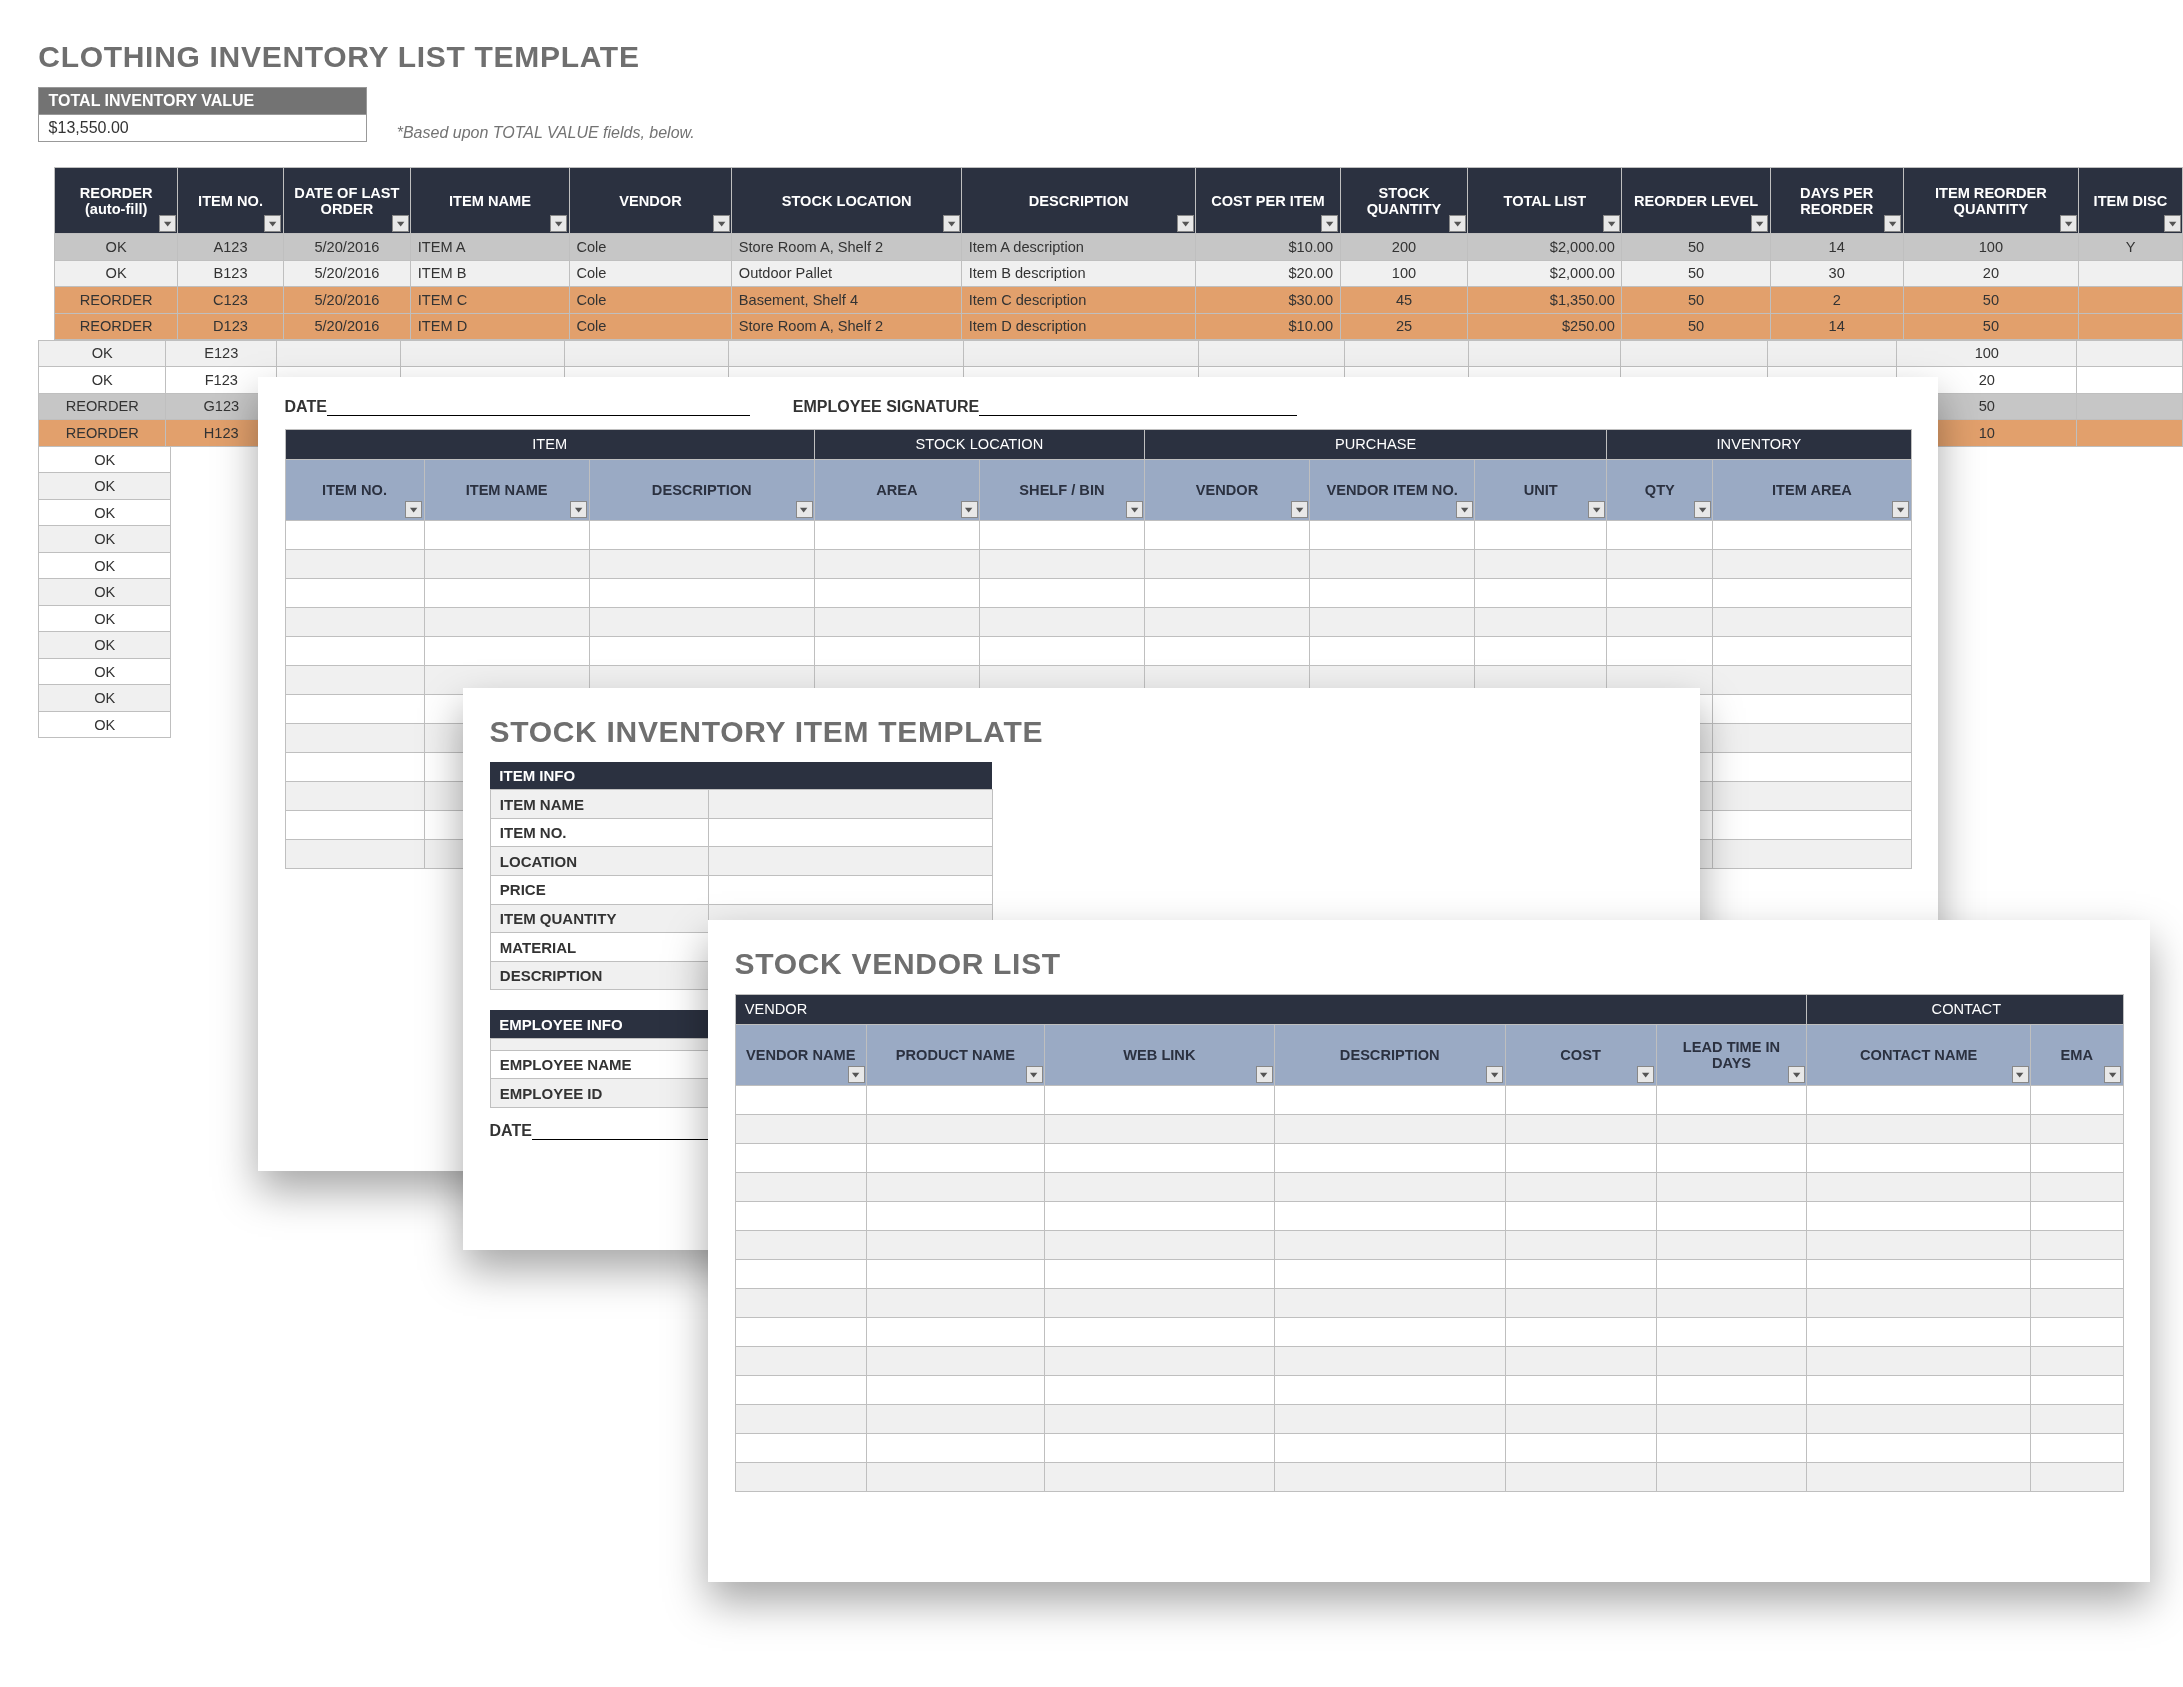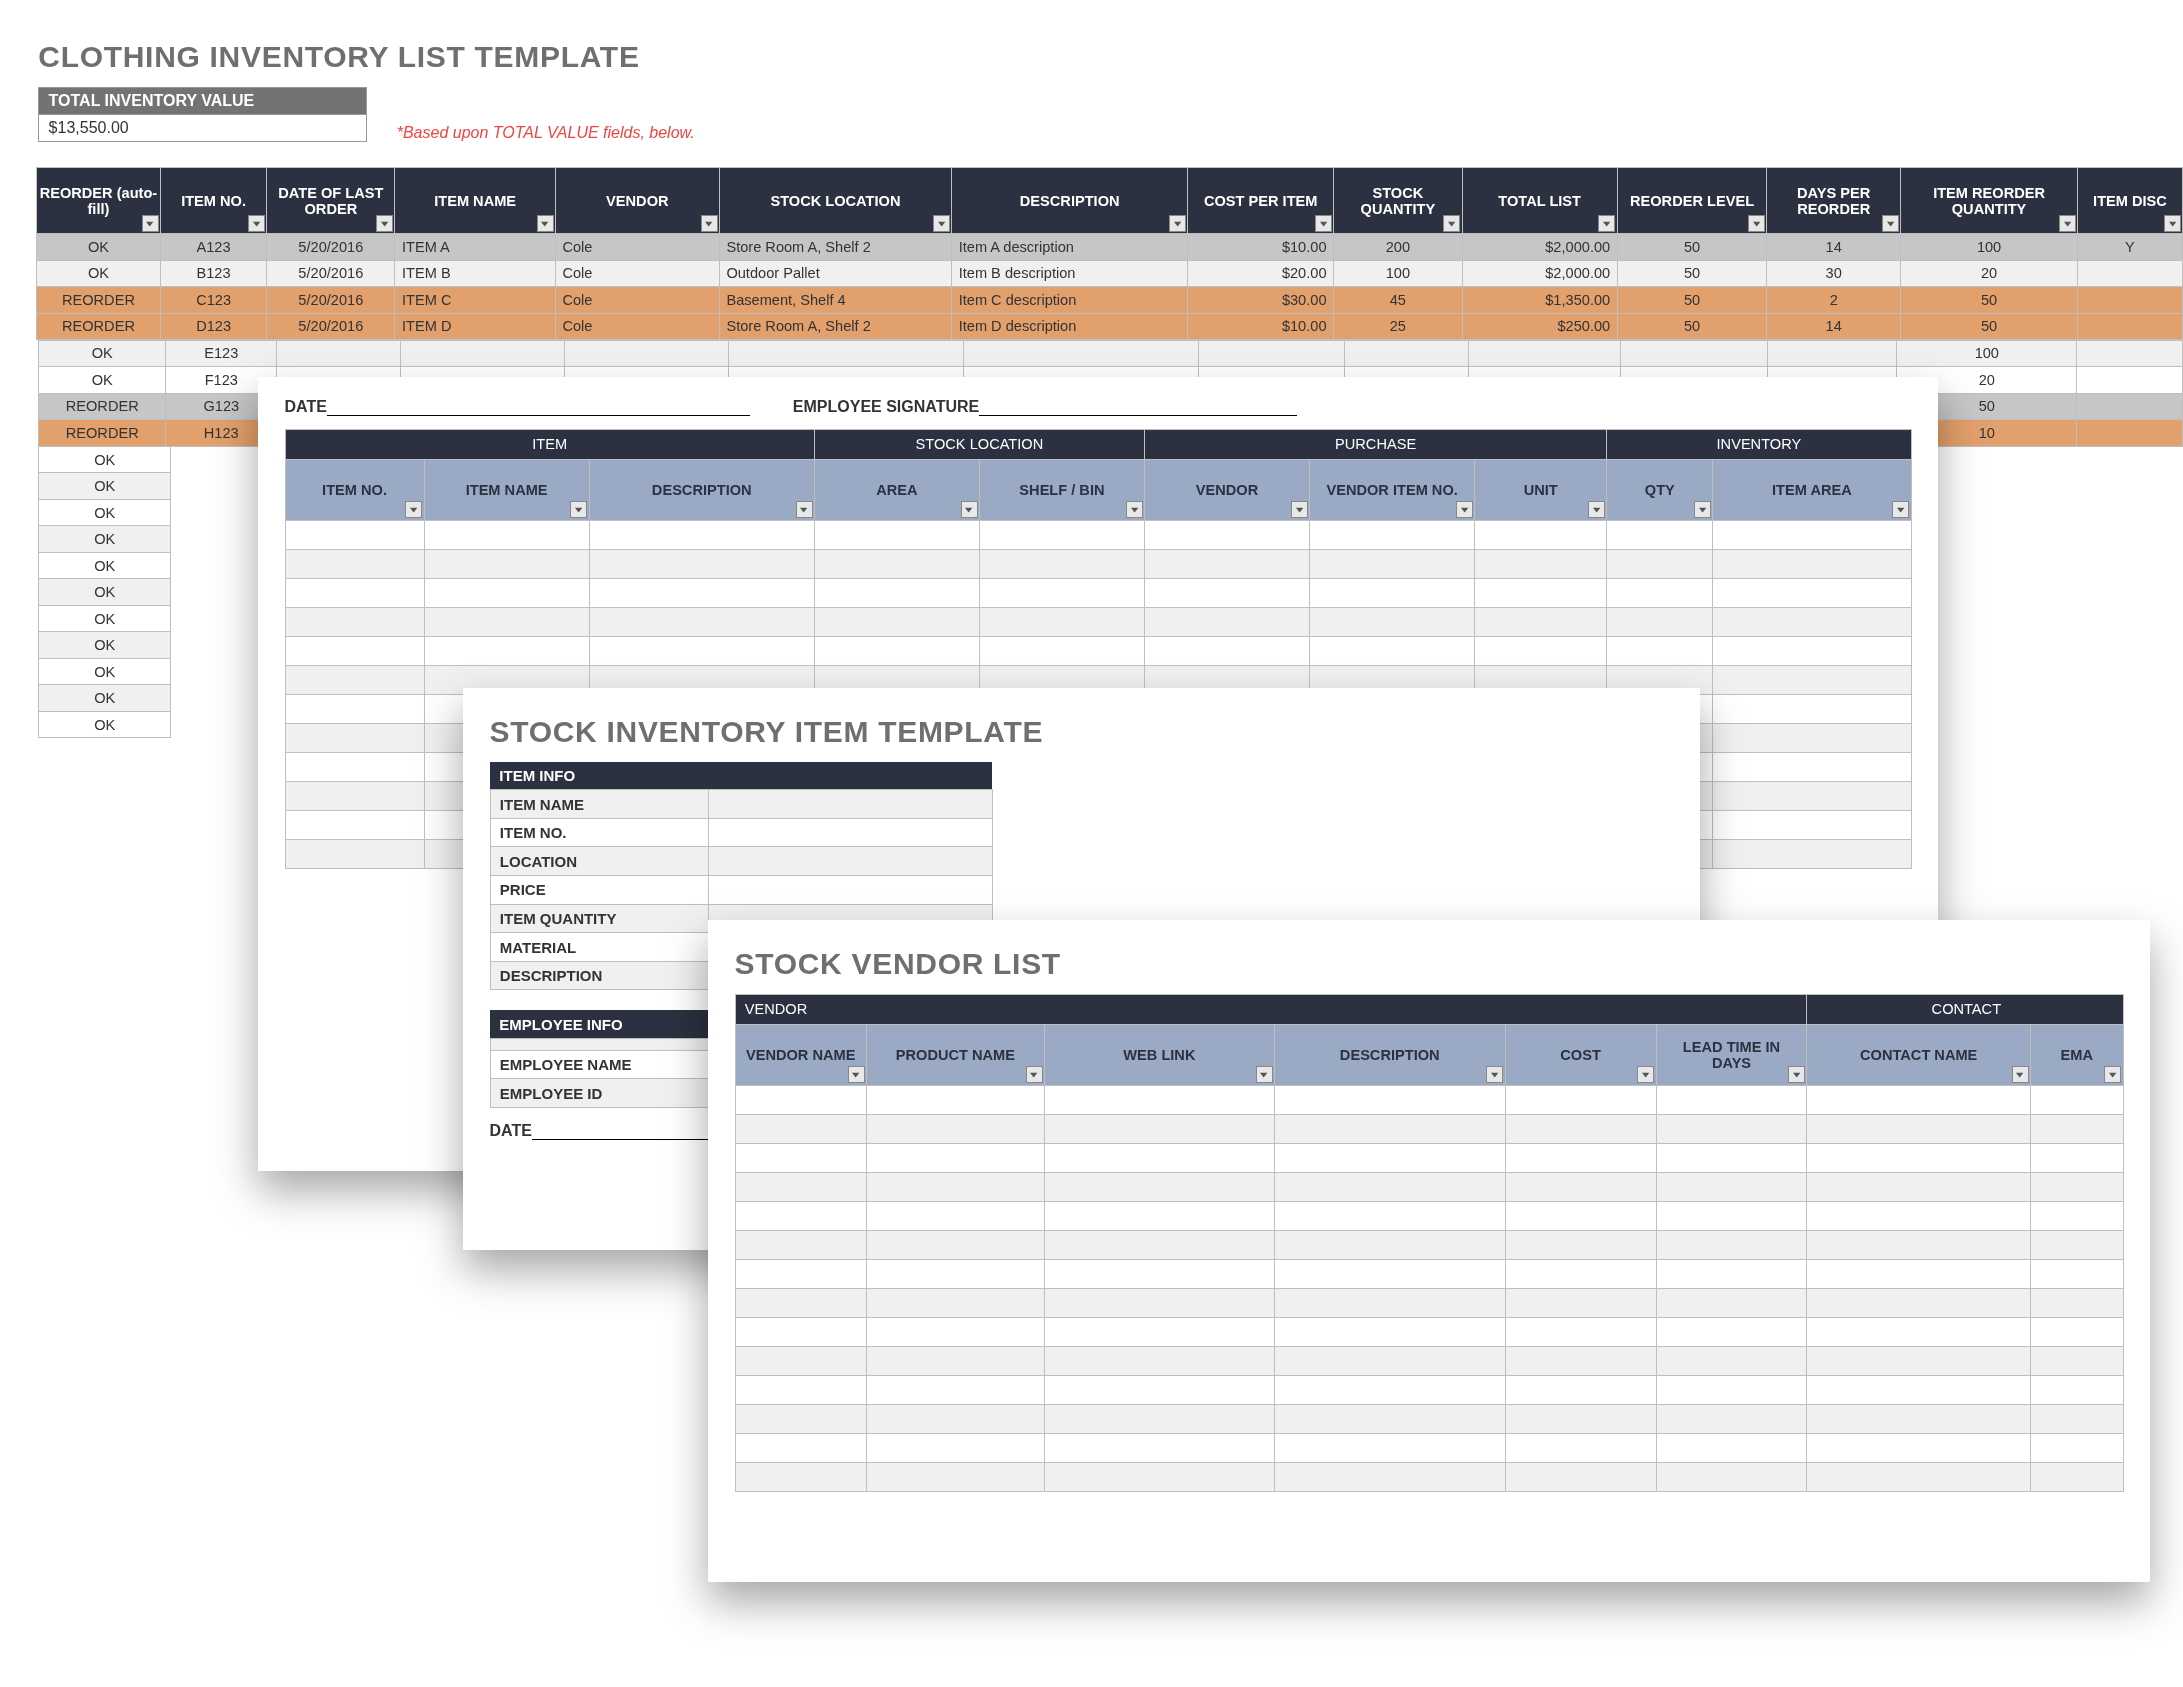--- a/index.html
+++ b/index.html
@@ -2,21 +2,21 @@
 <html style="font-size:10.6px"><head>
 <meta charset="utf-8">
 <style>
   html,body{margin:0;padding:0;background:#fff;font-family:Arial,Helvetica,sans-serif;color:#333;width:2183px;height:1687px;overflow:hidden}
   *{box-sizing:border-box}
   .page{position:relative;width:2183px;height:1687px;padding:40px 0 0 33px}
   .h1{font-family:"Century Gothic","Arial",sans-serif;font-size:30px;font-weight:700;color:#6f6f6f;letter-spacing:0.7px;margin:0 0 13.2px 5.3px}
   .inv-box{display:inline-block;border:0.7px solid #999;margin-left:5.3px}
   .inv-box .top{background:#737373;color:#fff;font-weight:700;font-size:16px;padding:4px 112px 4px 9.3px;border-bottom:0.7px solid #999}
   .inv-box .bot{font-size:16px;padding:4px 9.3px}
-  .note{display:inline-block;font-style:italic;font-size:16px;color:#ef4444;margin-left:26.5px;vertical-align:bottom}
+  .note{display:inline-block;font-style:italic;font-size:16px;color:#737373;margin-left:26.5px;vertical-align:bottom}
   .grid{border-collapse:collapse;table-layout:fixed;font-size:14.6px;color:#333}
   .grid td,.grid th{border:0.7px solid #bfbfbf;padding:0;height:26.5px}
   .grid th{background:#2b3140;color:#fff;font-weight:700;height:66px;position:relative}
   .grid th .lbl{display:flex;height:100%;align-items:center;justify-content:center;text-align:center;padding:2.6px}
   .grid td .c{display:flex;height:100%;align-items:center;padding:0 6.6px}
   .grid td .c.center{justify-content:center}
   .grid td .c.right{justify-content:flex-end}
   .drop{position:absolute;right:1.3px;bottom:1.3px;width:17px;height:17px;border:0.7px solid #888;background:#e8e8e8;display:flex;align-items:center;justify-content:center}
   .drop svg{width:9.3px;height:9.3px}
   .row-alt{background:#f0f0f0}
@@ -50,21 +50,21 @@
   <div>
     <div class="h1">CLOTHING INVENTORY LIST TEMPLATE</div>
     <div style="margin-bottom:25px">
       <div class="inv-box">
         <div class="top">TOTAL INVENTORY VALUE</div>
         <div class="bot">$13,550.00</div>
       </div>
       <span class="note">*Based upon TOTAL VALUE fields, below.</span>
     </div>
 
-    <table class="grid" id="clothing-grid" style="margin-left:3px">
+    <table class="grid" id="clothing-grid" style="margin-left:21px">
         <thead>
           <tr>
             <th style="width:132px">
               <div class="lbl">REORDER (auto-fill)</div>
               <span class="drop">
                 <svg viewBox="0 0 10 10">
                   <path class="caret" d="M1 3 L9 3 L5 8 Z"></path>
                 </svg>
               </span>
             </th>

